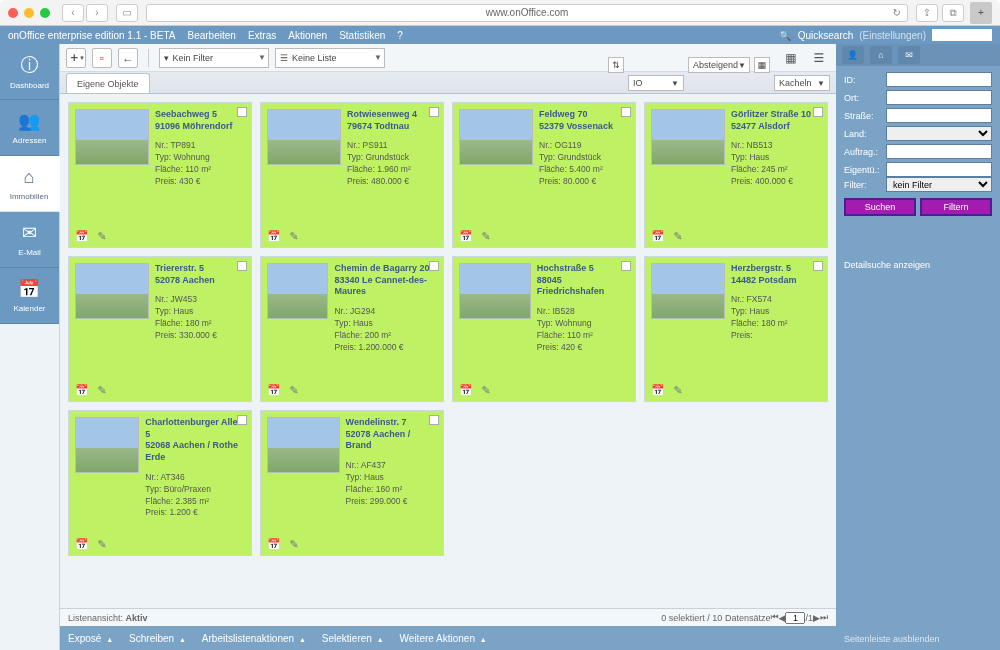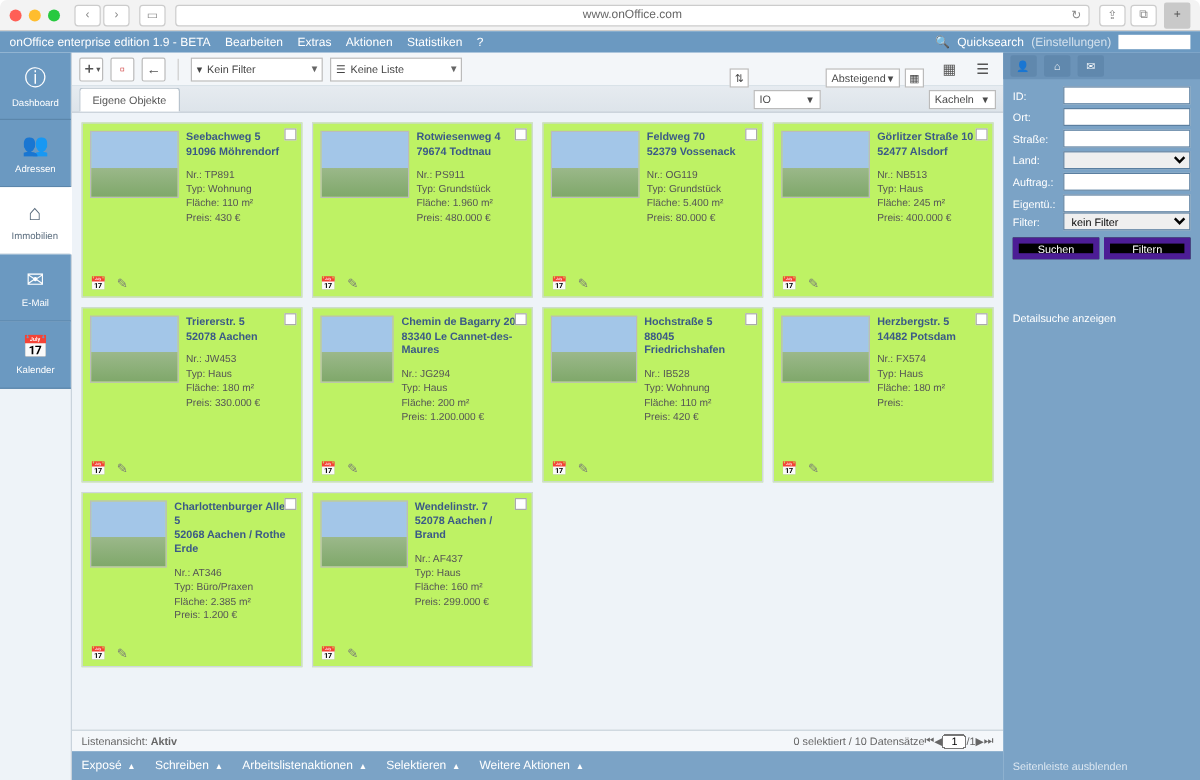--- a/index.html
+++ b/index.html
@@ -73,21 +73,21 @@
 .actionbar .caret { font-size: 7px; margin-left: 2px; }
 
 
 .quicksearch { width: 164px; background: #7ba3c6; display: flex; flex-direction: column; }
 .qs-head { background: #6b93b8; height: 22px; display: flex; align-items: center; padding: 0 6px; gap: 6px; color: #fff; }
 .qs-head .tab { background: #6088ad; border: none; height: 18px; width: 22px; border-radius: 2px; color: #fff; justify-content: center; padding: 0; }
 .qs-form { padding: 6px 8px 0 8px; display: grid; grid-template-columns: 42px 1fr; row-gap: 3px; align-items: center; }
 .qs-form label { font-size: 9px; color: #fff; }
 .qs-form input, .qs-form select { height: 15px; font-size: 9px; border: 1px solid #5b7fa0; width: 100%; padding: 0 2px; }
 .qs-btns { display: flex; margin: 6px 8px; gap: 4px; }
-.qs-btns button { flex: 1; height: 18px; background: #000000; color: #fff; border: 5px solid #4c1d95; font-size: 9px; cursor: pointer; }
+.qs-btns button { flex: 1; height: 18px; background: #a21caf; color: #fff; border: 2px solid #4c1d95; font-size: 9px; cursor: pointer; }
 .qs-link { color: #fff; font-size: 9px; padding: 0 8px; text-decoration: none; cursor: pointer; margin-top: 38px; }
 .qs-foot { margin-top: auto; padding: 6px 8px; color: #dce7f1; font-size: 9px; cursor: pointer; }
 
 ::-webkit-scrollbar { width: 12px; }
 ::-webkit-scrollbar-thumb { background: #c0cbd5; border: 2px solid #eef3f8; border-radius: 6px; }
 </style>
 </head>
 <body>
 
 <div class="browser-chrome">
@@ -106,21 +106,21 @@
     <span class="reload">↻</span>
   </div>
   <div class="right-btns">
     <div class="chrome-btn">⇪</div>
     <div class="chrome-btn">⧉</div>
   </div>
   <div class="tabs-plus">+</div>
 </div>
 
 <div class="menubar">
-  <span>onOffice enterprise edition 1.9 - BETA</span>
+  <span>onOffice enterprise edition 1.1 - BETA</span>
   <span>Bearbeiten</span>
   <span>Extras</span>
   <span>Aktionen</span>
   <span>Statistiken</span>
   <span>?</span>
   <div class="right">
     <span>🔍</span>
     <span>Quicksearch</span>
     <span style="opacity:.7">(Einstellungen)</span>
     <input style="">

